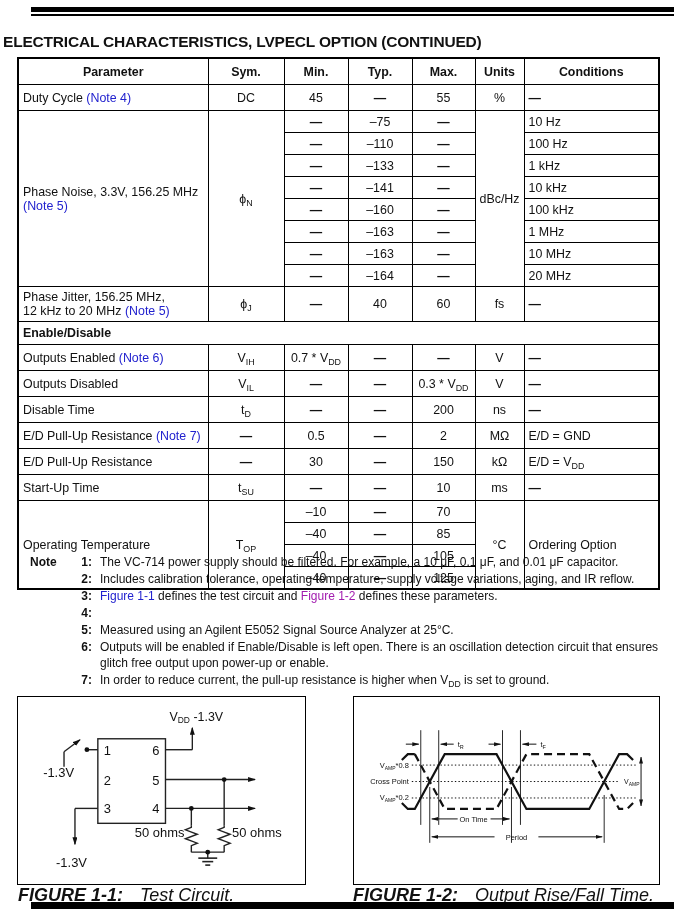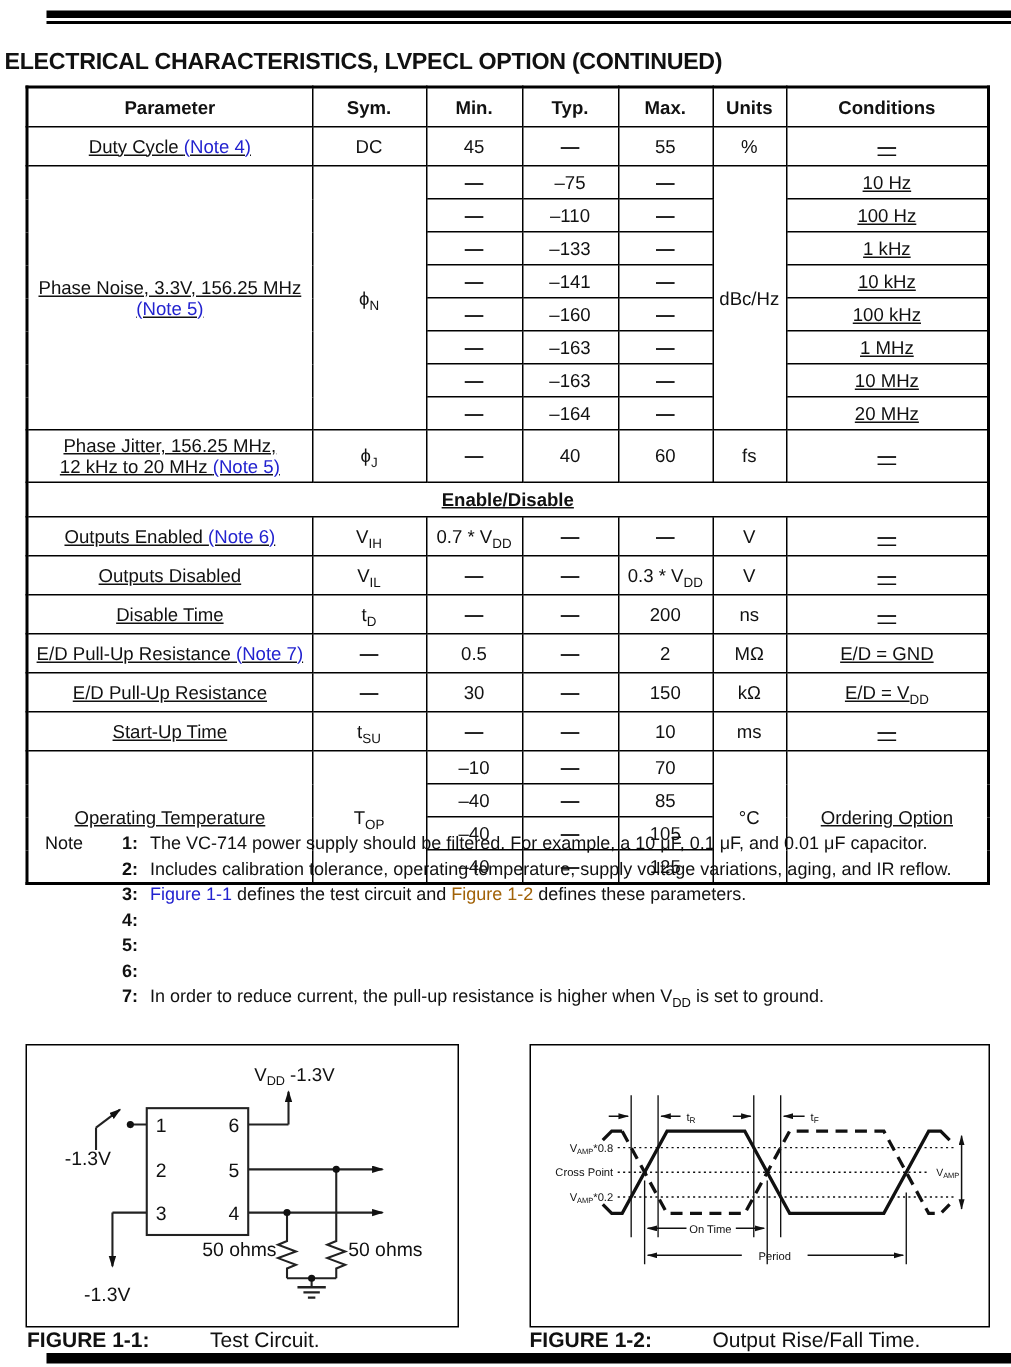--- a/index.html
+++ b/index.html
@@ -13,33 +13,33 @@
   .tablewrap{left:17px;top:57px;width:572px;}
   table{border-collapse:collapse;table-layout:fixed;width:641px;font-size:12.4px;}
   td,th{border:1px solid #000;padding:1px 4px;vertical-align:middle;overflow:hidden;}
   table{border:2px solid #000;}
   th{font-weight:bold;text-align:center;height:23px;padding:1px 2px;}
   td{height:23px;}
   tr.short td{height:19px;}
   tr.jitter td{height:32px;}
   tr.section td{height:20px;font-weight:bold;}
   .c{text-align:center;}
-  .l{text-align:center;text-decoration:underline;}
+  .l{text-align:left;}
   .dash{font-weight:bold;}
   sub{font-size:72%;line-height:0;}
   .link{color:#2222cf;text-decoration:none;}
   .notes{left:30px;top:554px;width:632px;font-size:12px;}
   .note-row{display:grid;grid-template-columns:37px 17px 1fr;column-gap:8px;
             line-height:16px;margin-bottom:1px;}
-  .note-word{font-weight:normal;}
+  .note-word{font-weight:bold;}
   .note-num{font-weight:bold;text-align:right;}
   .figbox{border:1.5px solid #000;background:#fff;}
   .fig1{left:17px;top:696px;width:287px;height:187px;}
   .fig2{left:353px;top:696px;width:305px;height:187px;}
-  .caption{top:885px;font-size:14px;display:flex;}
+  .caption{top:885px;font-size:18px;font-style:italic;display:flex;}
   .cap1{left:18px;width:330px;}
   .cap2{left:353px;width:320px;}
   .caption .lab{font-weight:bold;width:122px;flex:0 0 122px;}
   svg text{font-family:"Liberation Sans",sans-serif;fill:#111;}
 </style>
 </head>
 <body>
 
 <div class="abs rule-thick"></div>
 <div class="abs rule-thin"></div>
@@ -231,33 +231,35 @@
     <span class="note-text">The VC-714 power supply should be filtered. For example, a 10 μF, 0.1 μF, and 0.01 μF capacitor.</span>
   </div>
   <div class="note-row">
     <span class="note-word"></span>
     <span class="note-num">2:</span>
     <span class="note-text">Includes calibration tolerance, operating temperature, supply voltage variations, aging, and IR reflow.</span>
   </div>
   <div class="note-row">
     <span class="note-word"></span>
     <span class="note-num">3:</span>
-    <span class="note-text"><a class="link" style="color: rgb(34, 34, 207);">Figure 1-1</a><span> defines the test circuit and </span><a class="link" style="color: #a16207;">Figure 1-2</a><span> defines these parameters.</span></span>
+    <span class="note-text"><a class="link" style="color: rgb(34, 34, 207);">Figure 1-1</a><span> defines the test circuit and </span><a class="link" style="color: #a21caf;">Figure 1-2</a><span> defines these parameters.</span></span>
   </div>
   <div class="note-row">
     <span class="note-word"></span>
     <span class="note-num">4:</span>
   </div>
   <div class="note-row">
     <span class="note-word"></span>
     <span class="note-num">5:</span>
+    <span class="note-text">Measured using an Agilent E5052 Signal Source Analyzer at 25°C.</span>
   </div>
   <div class="note-row">
     <span class="note-word"></span>
     <span class="note-num">6:</span>
+    <span class="note-text">Outputs will be enabled if Enable/Disable is left open. There is an oscillation detection circuit that ensures glitch free output upon power-up or enable.</span>
   </div>
   <div class="note-row">
     <span class="note-word"></span>
     <span class="note-num">7:</span>
     <span class="note-text"><span>In order to reduce current, the pull-up resistance is higher when V</span><sub>DD</sub><span> is set to ground.</span></span>
   </div>
 </div>
 
 <div class="abs figbox fig1">
   <svg width="100%" height="100%" viewBox="0 0 288 188">

